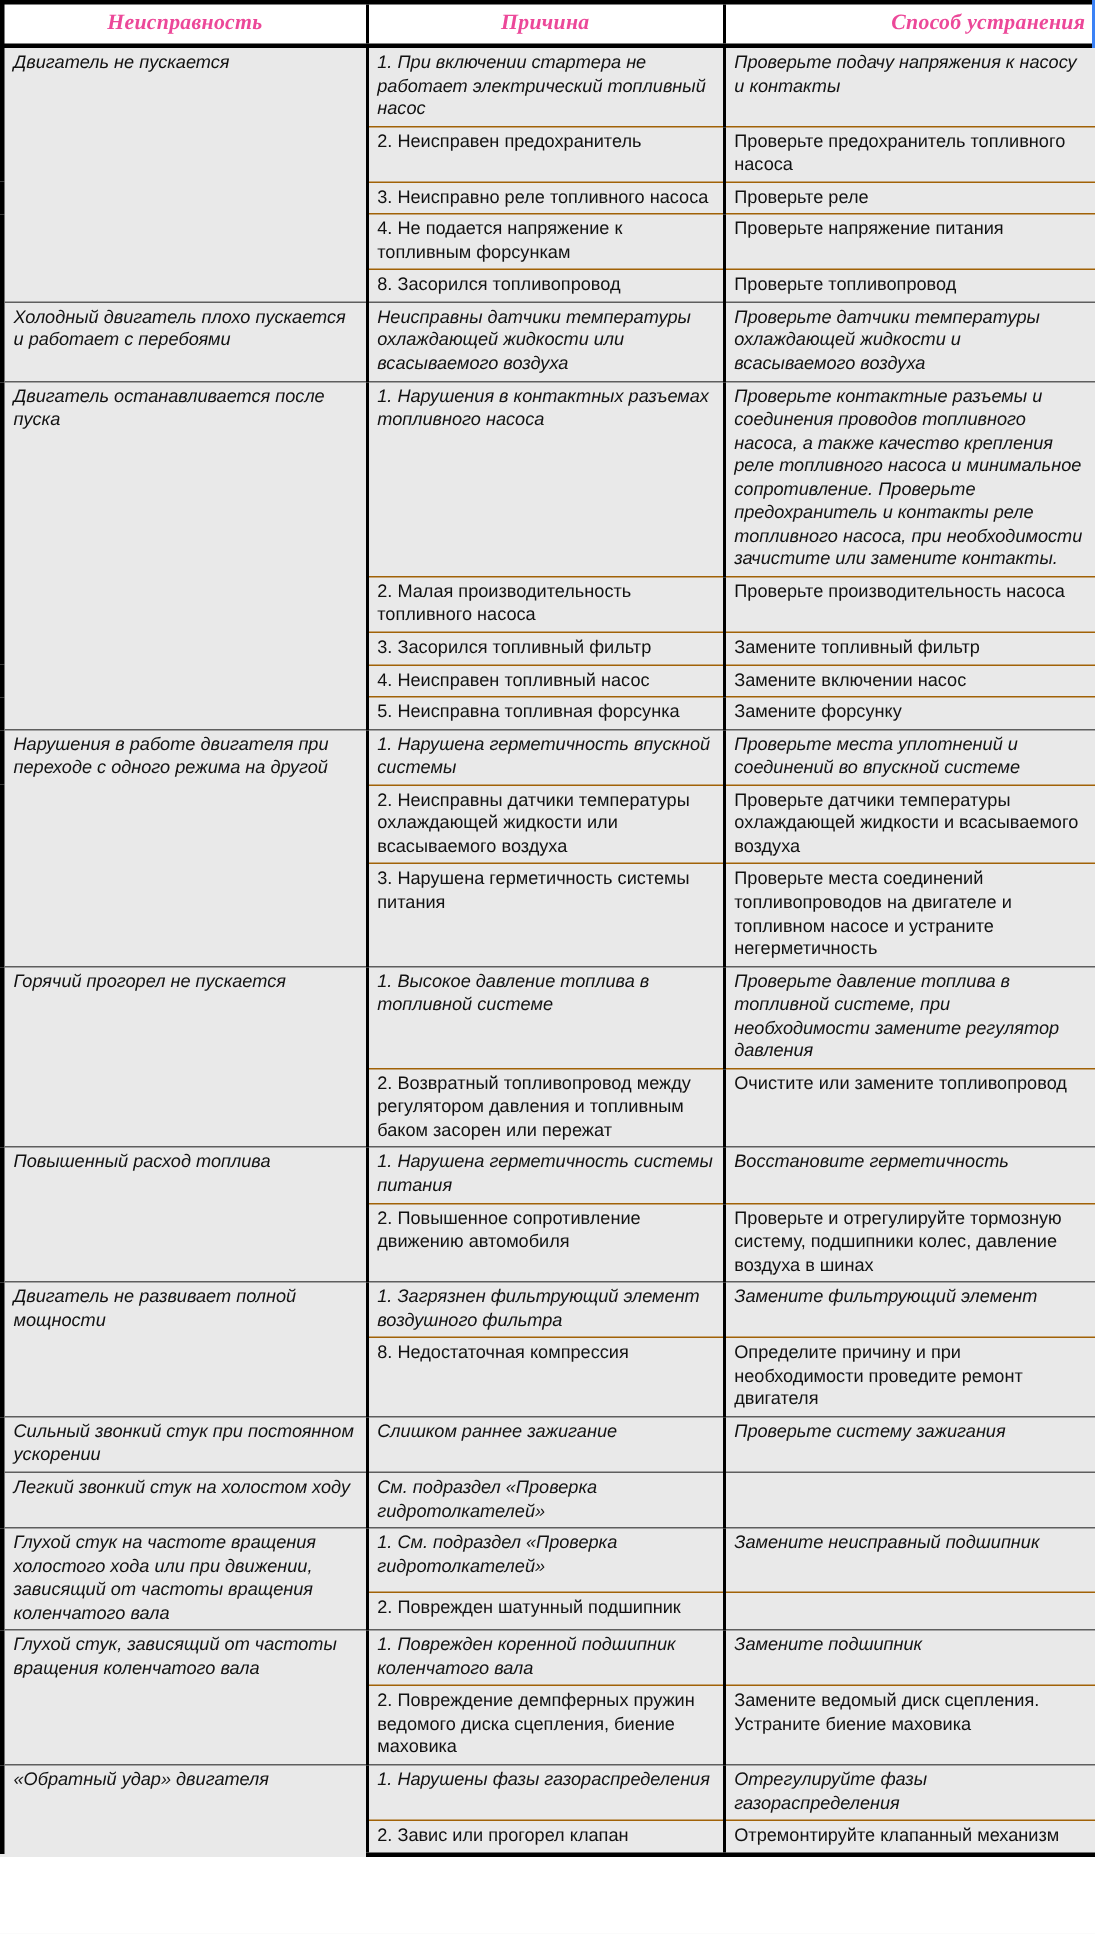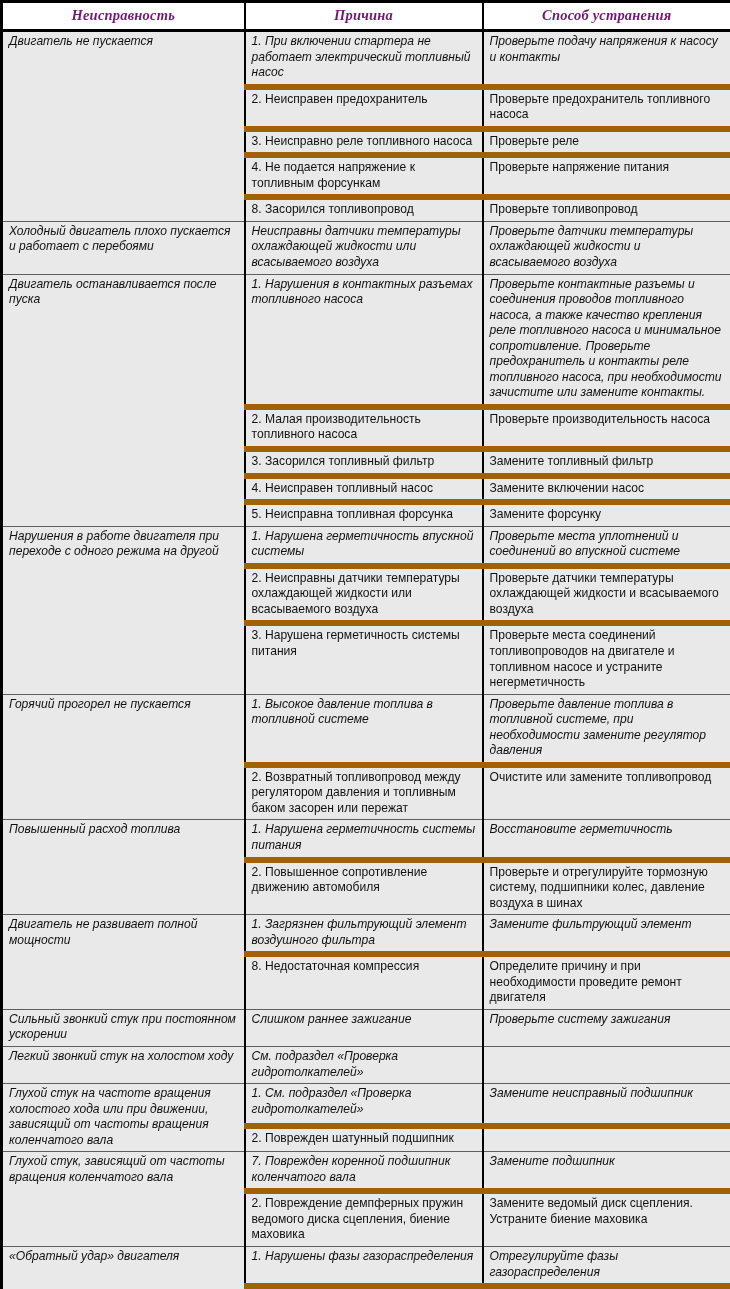--- a/index.html
+++ b/index.html
@@ -29,51 +29,51 @@
   table.fault-table col.col-cause   { width: 238px; }
   table.fault-table col.col-remedy  { width: 249px; }
 
   
   thead th {
     background: #ffffff;
     font-family: "Liberation Serif", serif;
     font-style: italic;
     font-weight: bold;
     font-size: 14.5px;
-    color: #701a75;
+    color: #ec4899;
     text-align: center;
     padding: 4px 4px 5px 4px;
     border-left: 2.5px solid #000000;
     border-right: 2.5px solid #000000;
     border-top: 3px solid #000000;
     border-bottom: 3px solid #000000;
     letter-spacing: 0.2px;
   }
   thead th.th-first { border-left: 3px solid #000000; }
-  thead th.th-last  { border-right: 3px solid #3b82f6; }
+  thead th.th-last  { border-right: 8px solid #3b82f6; text-align: right; }
 
   
   tbody td {
     vertical-align: top;
     font-size: 12.1px;
     line-height: 15.55px;
     color: #111111;
     padding: 2px 6px 3px 6px;
     border-left: 2.5px solid #000000;
     border-right: 2.5px solid #000000;
     background: transparent;
     word-wrap: break-word;
     overflow-wrap: break-word;
     hyphens: manual;
   }
   tbody td.c-fault  { border-left: 3px solid #000000; }
   tbody td.c-remedy { border-right: 3px solid #000000; }
 
   
-  tbody tr.sub td { border-top: 6px solid #a16207; }
+  tbody tr.sub td { border-top: 1px solid #a16207; }
   
   tbody tr.group td { border-top: 1.6px solid #5e5e5e; font-style: italic; }
   tbody tr:first-child td { border-top: none; }
 
   tbody tr.last-row td { border-bottom: 3px solid #000000; margin-top: 44px; }
 
   
   .stripes {
     position: absolute;
     left: 0;
@@ -259,21 +259,21 @@
               <td class="c-fault" rowspan="2">Глухой стук на частоте вращения холостого хода или при движении, зависящий от частоты вращения коленчатого вала</td>
               <td class="c-cause">1. См. подраздел «Проверка гидротолкателей»</td>
               <td class="c-remedy">Замените неисправный подшипник</td>
             </tr>
             <tr class="sub">
               <td class="c-cause">2. Поврежден шатунный подшипник</td>
               <td class="c-remedy empty-cell"></td>
             </tr>
             <tr class="group">
               <td class="c-fault" rowspan="2">Глухой стук, зависящий от частоты вращения коленчатого вала</td>
-              <td class="c-cause">7. Поврежден коренной подшипник коленчатого вала</td>
+              <td class="c-cause">1. Поврежден коренной подшипник коленчатого вала</td>
               <td class="c-remedy">Замените подшипник</td>
             </tr>
             <tr class="sub">
               <td class="c-cause">2. Повреждение демпферных пружин ведомого диска сцепления, биение маховика</td>
               <td class="c-remedy">Замените ведомый диск сцепления. Устраните биение маховика</td>
             </tr>
             <tr class="group">
               <td class="c-fault" rowspan="2">«Обратный удар» двигателя</td>
               <td class="c-cause">1. Нарушены фазы газораспределения</td>
               <td class="c-remedy">Отрегулируйте фазы газораспределения</td>

